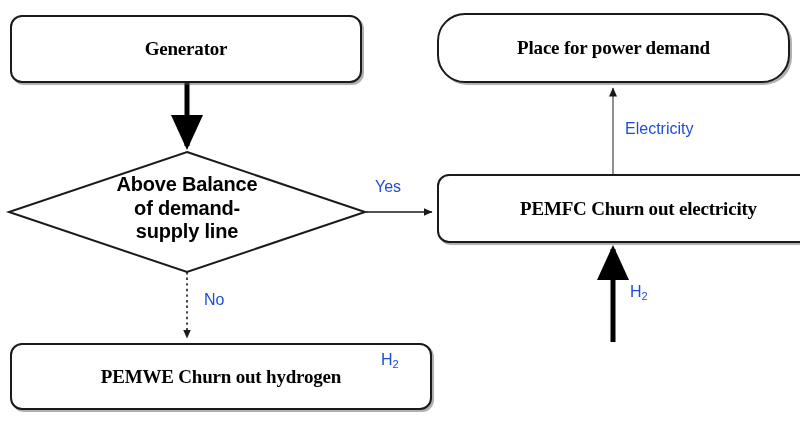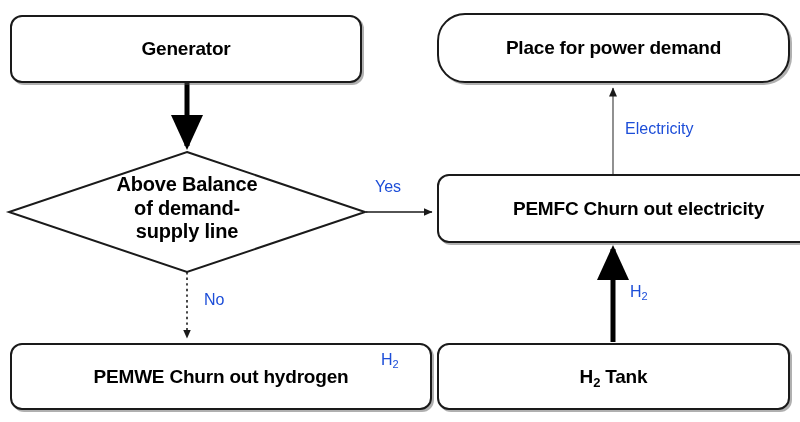--- a/index.html
+++ b/index.html
@@ -32,20 +32,21 @@
     background: #ffffff;
     display: flex;
     align-items: center;
     justify-content: center;
     text-align: center;
     color: #000000;
     font-weight: bold;
     font-size: 19px;
     letter-spacing: -0.2px;
     box-shadow: 2px 2px 0 rgba(80,80,80,0.45);
+    font-family: Liberation Serif, serif;
   }
   .node-label {
     display: block;
     line-height: 1.15;
     white-space: nowrap;
   }
   .decision-label {
     position: absolute;
     text-align: center;
     color: #000000;
@@ -135,23 +136,20 @@
 supply line</div>
 
   <div class="node-box" style="left:437px; top:174px; width:403px; height:69px;">
     <span class="node-label">PEMFC Churn out electricity</span>
   </div>
 
   <div class="node-box" style="left:10px; top:343px; width:422px; height:67px;">
     <span class="node-label">PEMWE Churn out hydrogen</span>
   </div>
 
-  <div class="node-box" style="left:437px; top:343px; width:353px; height:67px;">
-    <span class="node-label"><span>H</span><sub>2</sub><span> Tank</span></span>
-  </div>
 
   <div class="edge-label" style="left:375px; top:178px;">Yes</div>
 
   <div class="edge-label" style="left:204px; top:291px;">No</div>
 
   <div class="edge-label" style="left:381px; top:351px;"><span>H</span><sub>2</sub></div>
 
   <div class="edge-label" style="left:630px; top:283px;"><span>H</span><sub>2</sub></div>
 
   <div class="edge-label" style="left:625px; top:120px;">Electricity</div>

